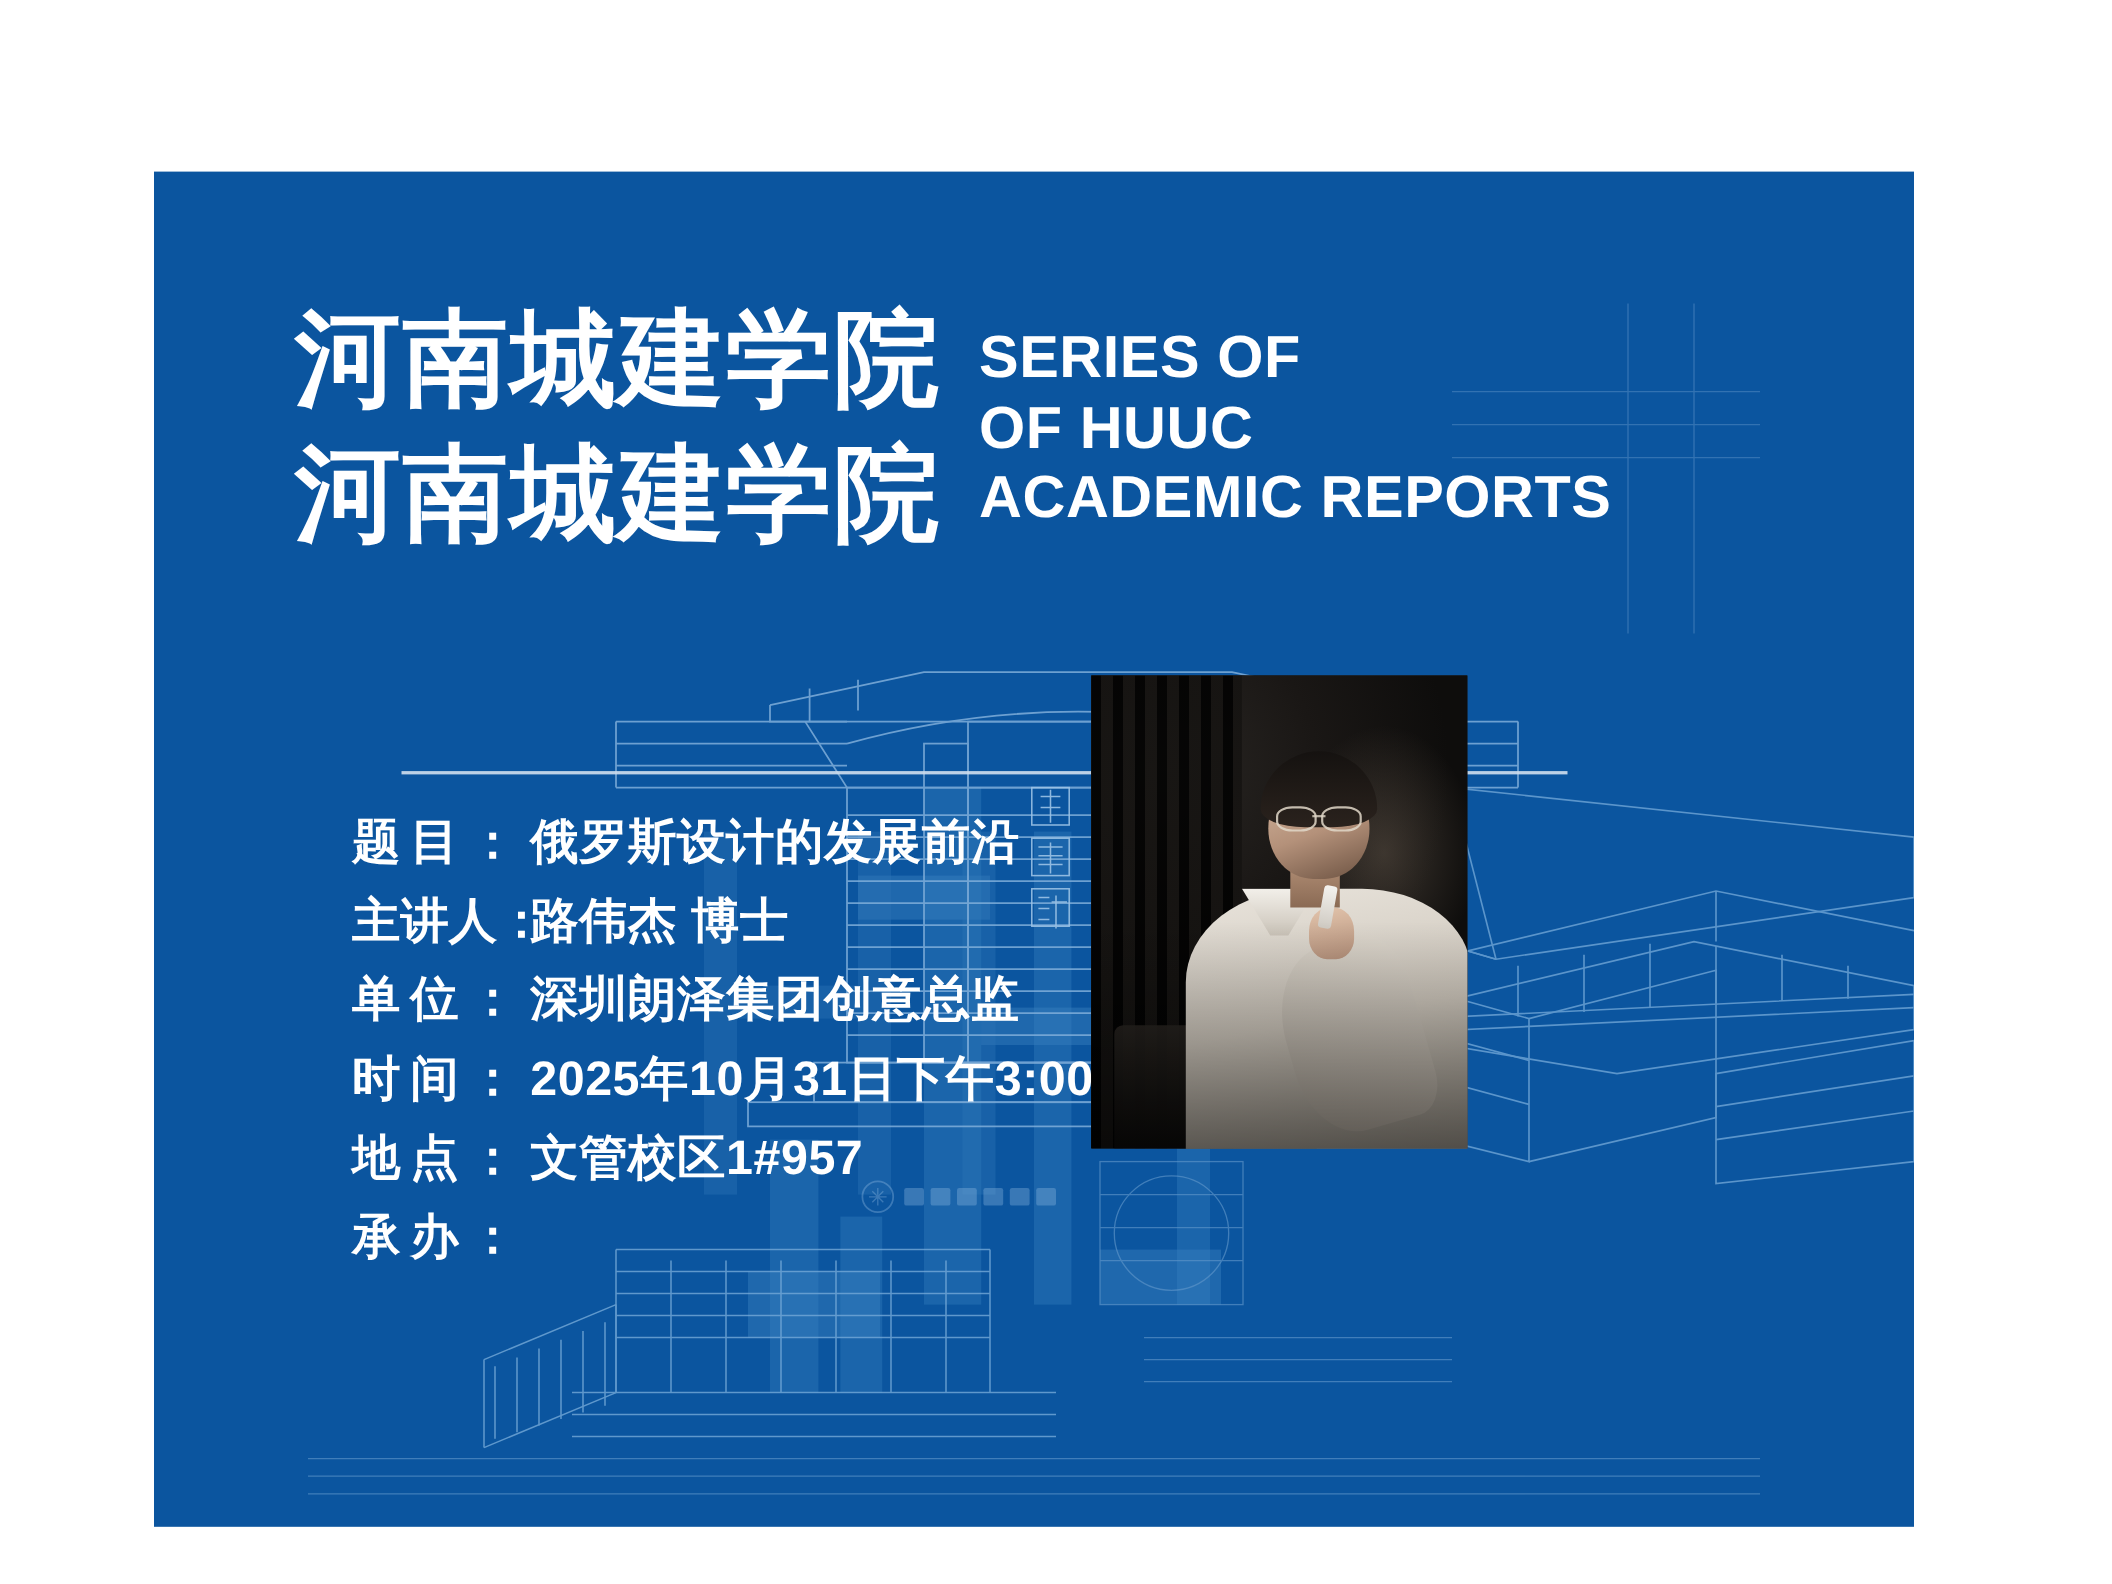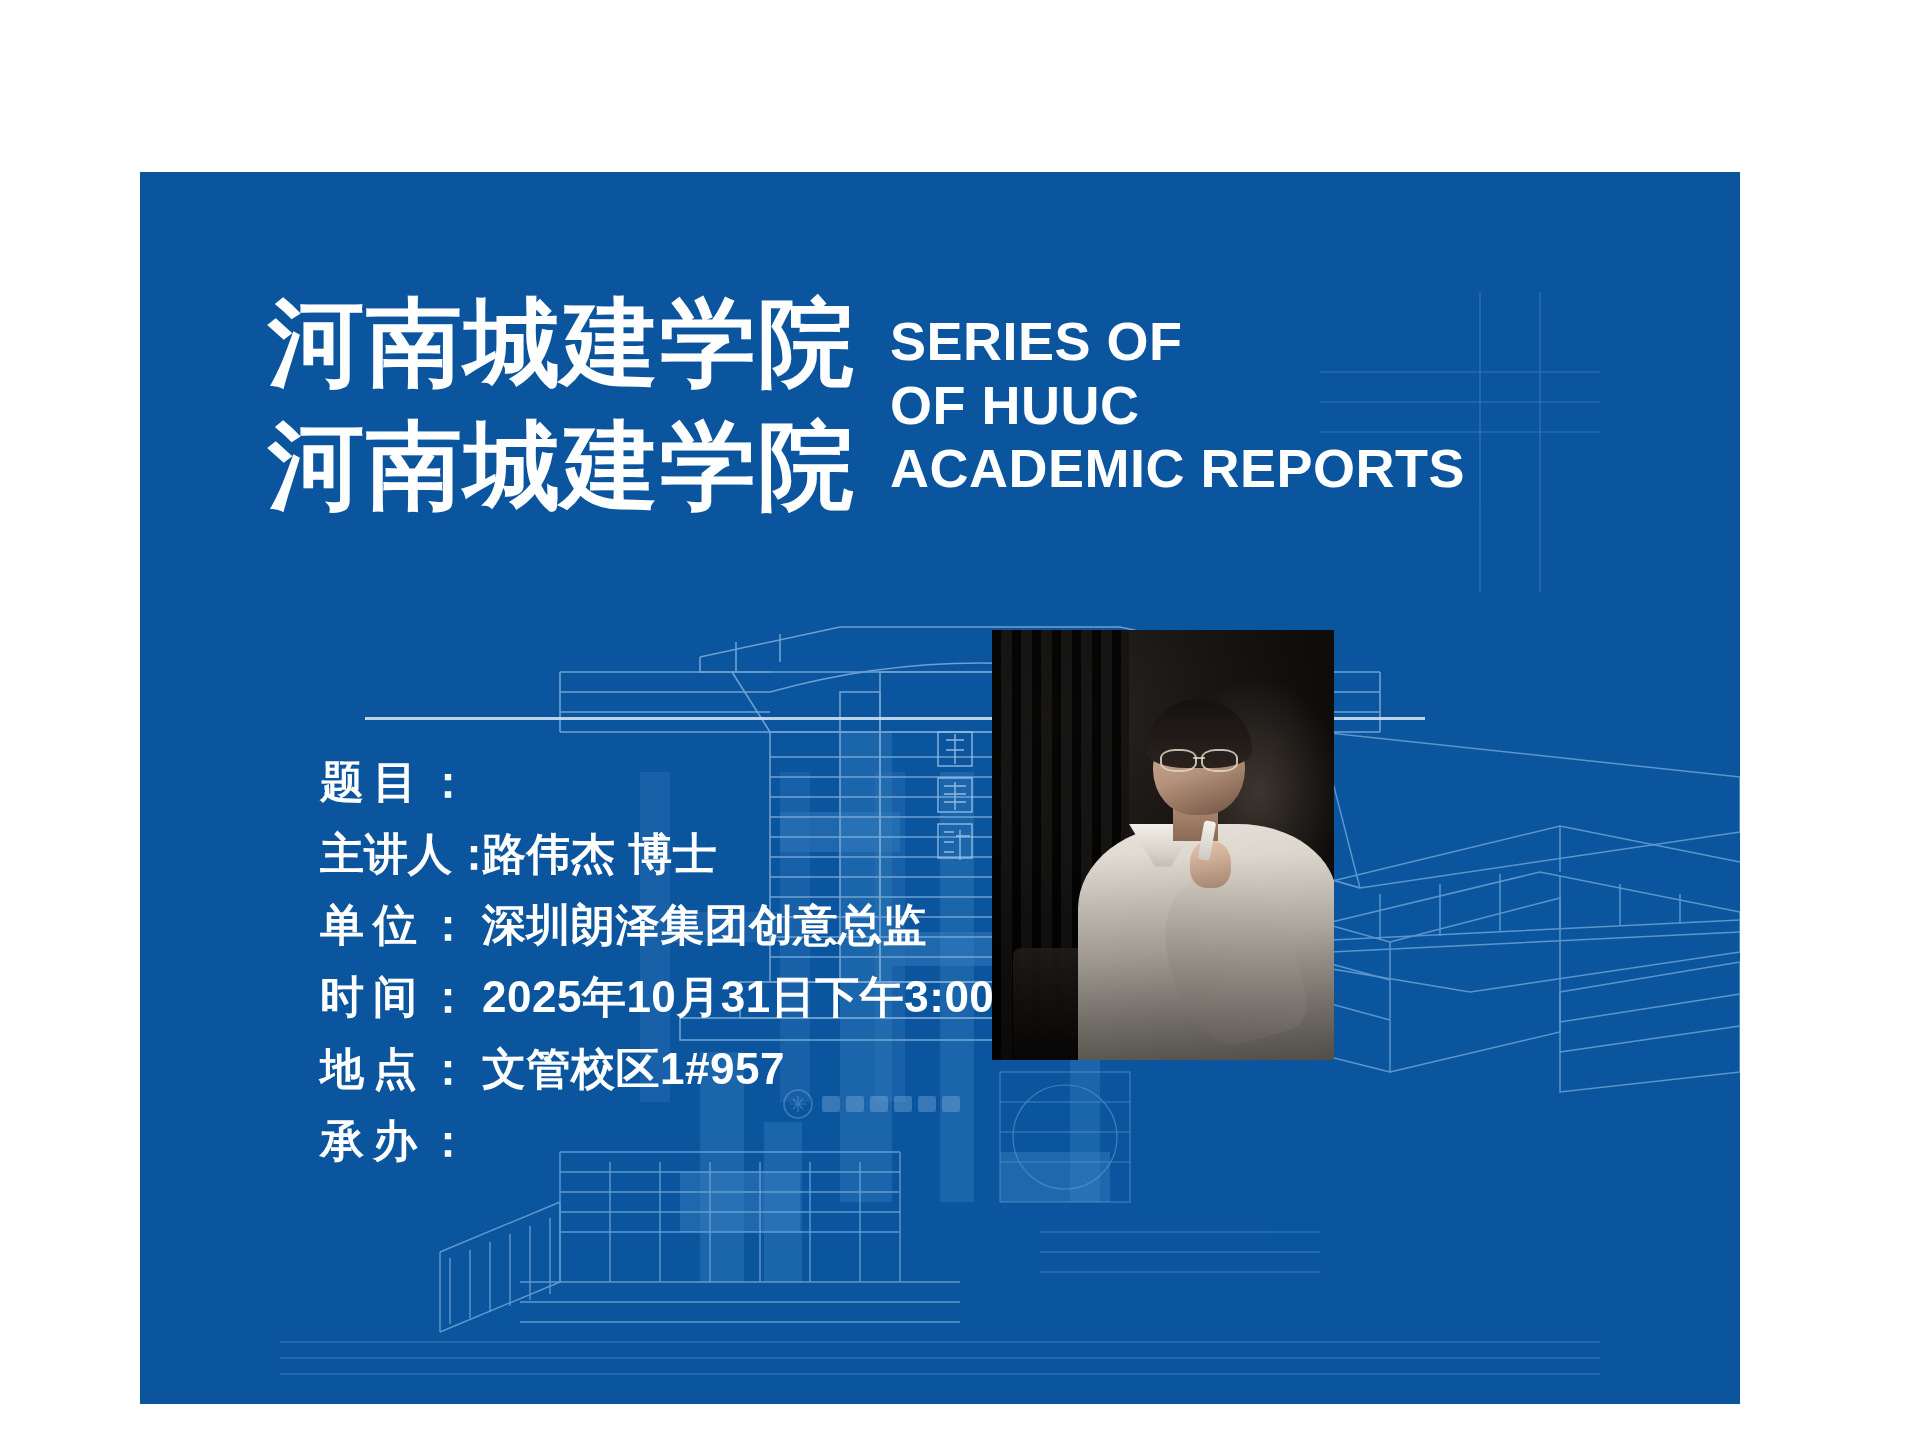--- a/index.html
+++ b/index.html
@@ -2,21 +2,21 @@
 <html><head>
 <meta charset="utf-8">
 <style>
   html,body{margin:0;padding:0;background:#ffffff;}
   body{width:1920px;height:1440px;font-family:"Liberation Sans","DejaVu Sans",sans-serif;overflow:hidden;}
 
   #stage{position:relative;width:1920px;height:1440px;background:#ffffff;}
 
   
   #poster{
-    position:absolute;left:140px;top:172px;width:1600px;height:1232px;
+    position:absolute;left:140px;top:156px;width:1600px;height:1232px;
     background:#0B559F;overflow:hidden;
   }
 
   
   .artwrap{position:absolute;left:0;top:0;width:100%;height:100%;pointer-events:none;}
   .artwrap svg{position:absolute;display:block;}
 
   
   #hdr{position:absolute;left:128px;top:110px;display:flex;align-items:flex-start;}
   #cn-title{
@@ -242,20 +242,21 @@
     <div id="divider"></div>
 
     <div id="info">
 
       <div class="row">
         <span class="lbl">
           <span class="c">题</span>
           <span class="c">目</span>
           <span class="c colon">：</span>
         </span>
+        <span class="val">俄罗斯设计的发展前沿</span>
       </div>
 
       <div class="row">
         <span class="lbl">
           <span class="c">主讲</span>
           <span class="c">人</span>
           <span class="c colon">：</span>
         </span>
         <span class="val">路伟杰  博士</span>
       </div>

